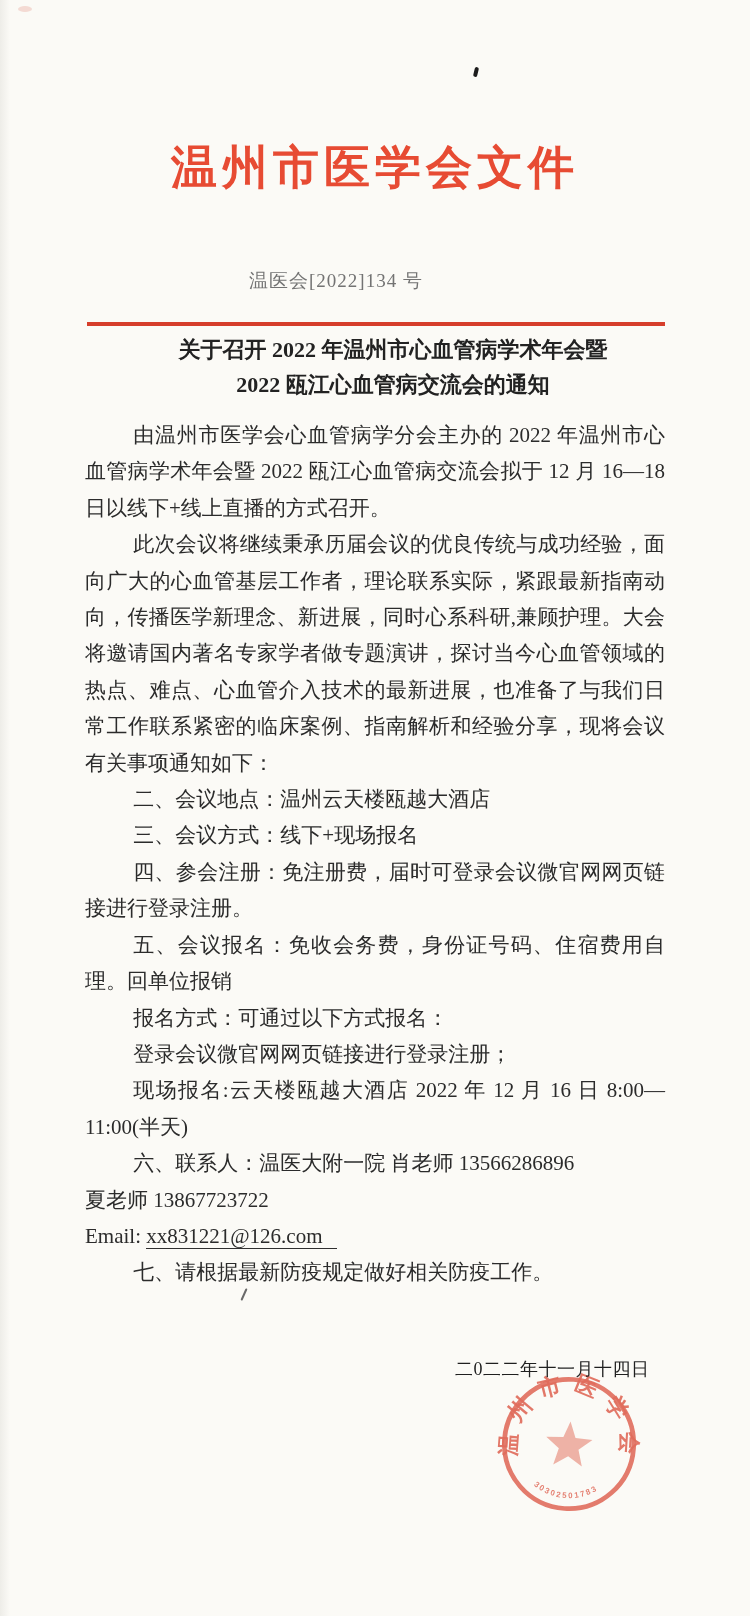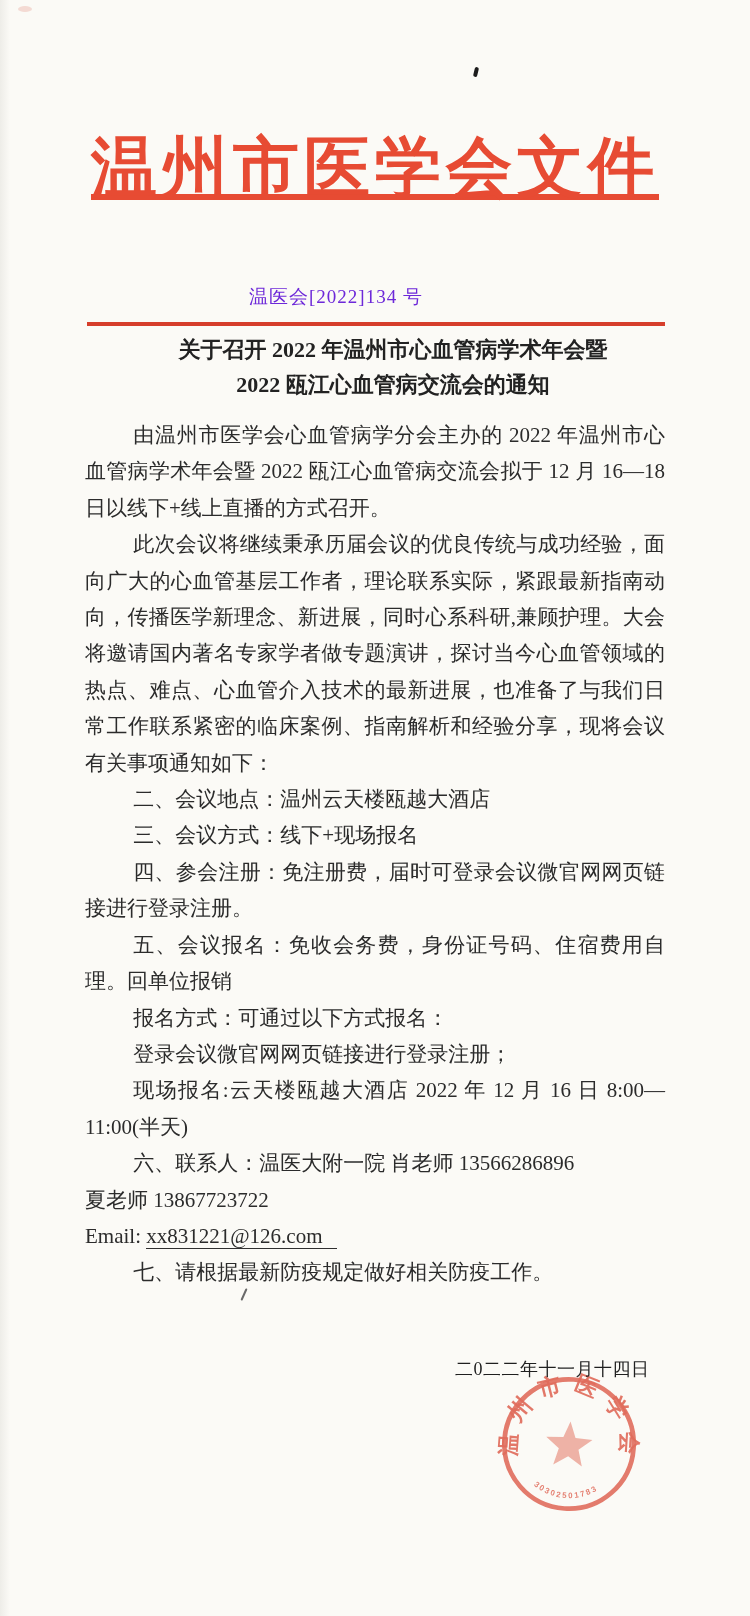--- a/index.html
+++ b/index.html
@@ -12,26 +12,26 @@
     color:#2b2b2b;
   }
   .page::before{ 
     content:"";position:absolute;left:0;top:0;bottom:0;width:10px;
     background:linear-gradient(to right,rgba(120,120,110,0.10),rgba(120,120,110,0));
     pointer-events:none;
   }
   .org-title{
     position:absolute;top:118px;left:0;width:750px;
     margin:0;text-align:center;
-    font-size:66px;font-weight:700;letter-spacing:5px;
-    color:#e74b33;line-height:100px;white-space:nowrap;text-decoration:underline;
+    font-size:46px;font-weight:700;letter-spacing:5px;
+    color:#e74b33;line-height:100px;white-space:nowrap;
   }
   .doc-number{
-    position:absolute;top:284px;left:0;width:672px;
-    text-align:center;font-size:19px;letter-spacing:1px;color:#6d28d9;
+    position:absolute;top:268px;left:0;width:672px;
+    text-align:center;font-size:19px;letter-spacing:1px;color:#737373;
   }
   .red-rule{
     position:absolute;top:322px;left:87px;width:578px;height:4px;
     background:#d63e2b;
   }
   .doc-title{
     position:absolute;top:332px;left:0;width:750px;margin:0;
     text-align:center;font-weight:700;font-size:22px;line-height:35px;color:#222;padding-left:18px;
   }
   .body-text{

